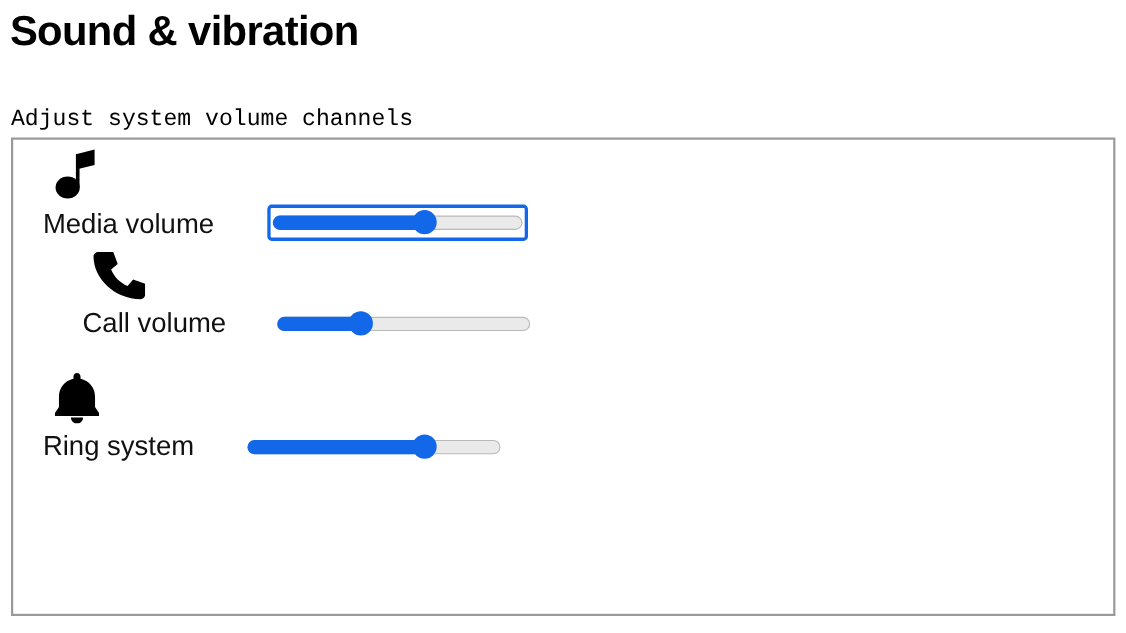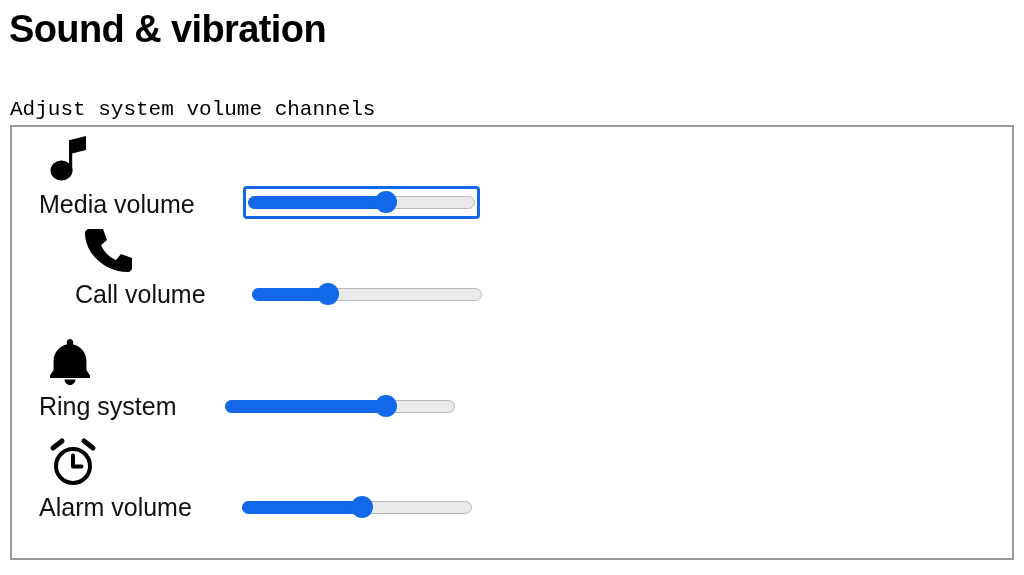--- a/index.html
+++ b/index.html
@@ -213,33 +213,15 @@
       <div class="channel-label">Ring system</div>
       <div class="slider s-ring">
         <div class="slider-inner">
           <div class="slider-track"></div>
           <div class="slider-fill" style="width: 161px;"></div>
           <div class="slider-thumb" style="left: 161px;"></div>
         </div>
       </div>
     </div>
 
-    <div class="channel-row r3">
-      <div class="channel-icon">
-        <svg width="50" height="50" viewBox="0 0 50 50" aria-hidden="true">
-          <circle cx="25" cy="29" r="17" fill="none" stroke="#000000" stroke-width="4"></circle>
-          <path d="M25 18.5 v11 h8.5" fill="none" stroke="#000000" stroke-width="4" stroke-linecap="round" stroke-linejoin="round"></path>
-          <path d="M5 11 L14 4" stroke="#000000" stroke-width="5" stroke-linecap="round"></path>
-          <path d="M45 11 L36 4" stroke="#000000" stroke-width="5" stroke-linecap="round"></path>
-        </svg>
-      </div>
-      <div class="channel-label">Alarm volume</div>
-      <div class="slider s-alarm">
-        <div class="slider-inner">
-          <div class="slider-track"></div>
-          <div class="slider-fill" style="width: 120px;"></div>
-          <div class="slider-thumb" style="left: 120px;"></div>
-        </div>
-      </div>
-    </div>
 
   </div>
 </div>
 
 </body></html>

